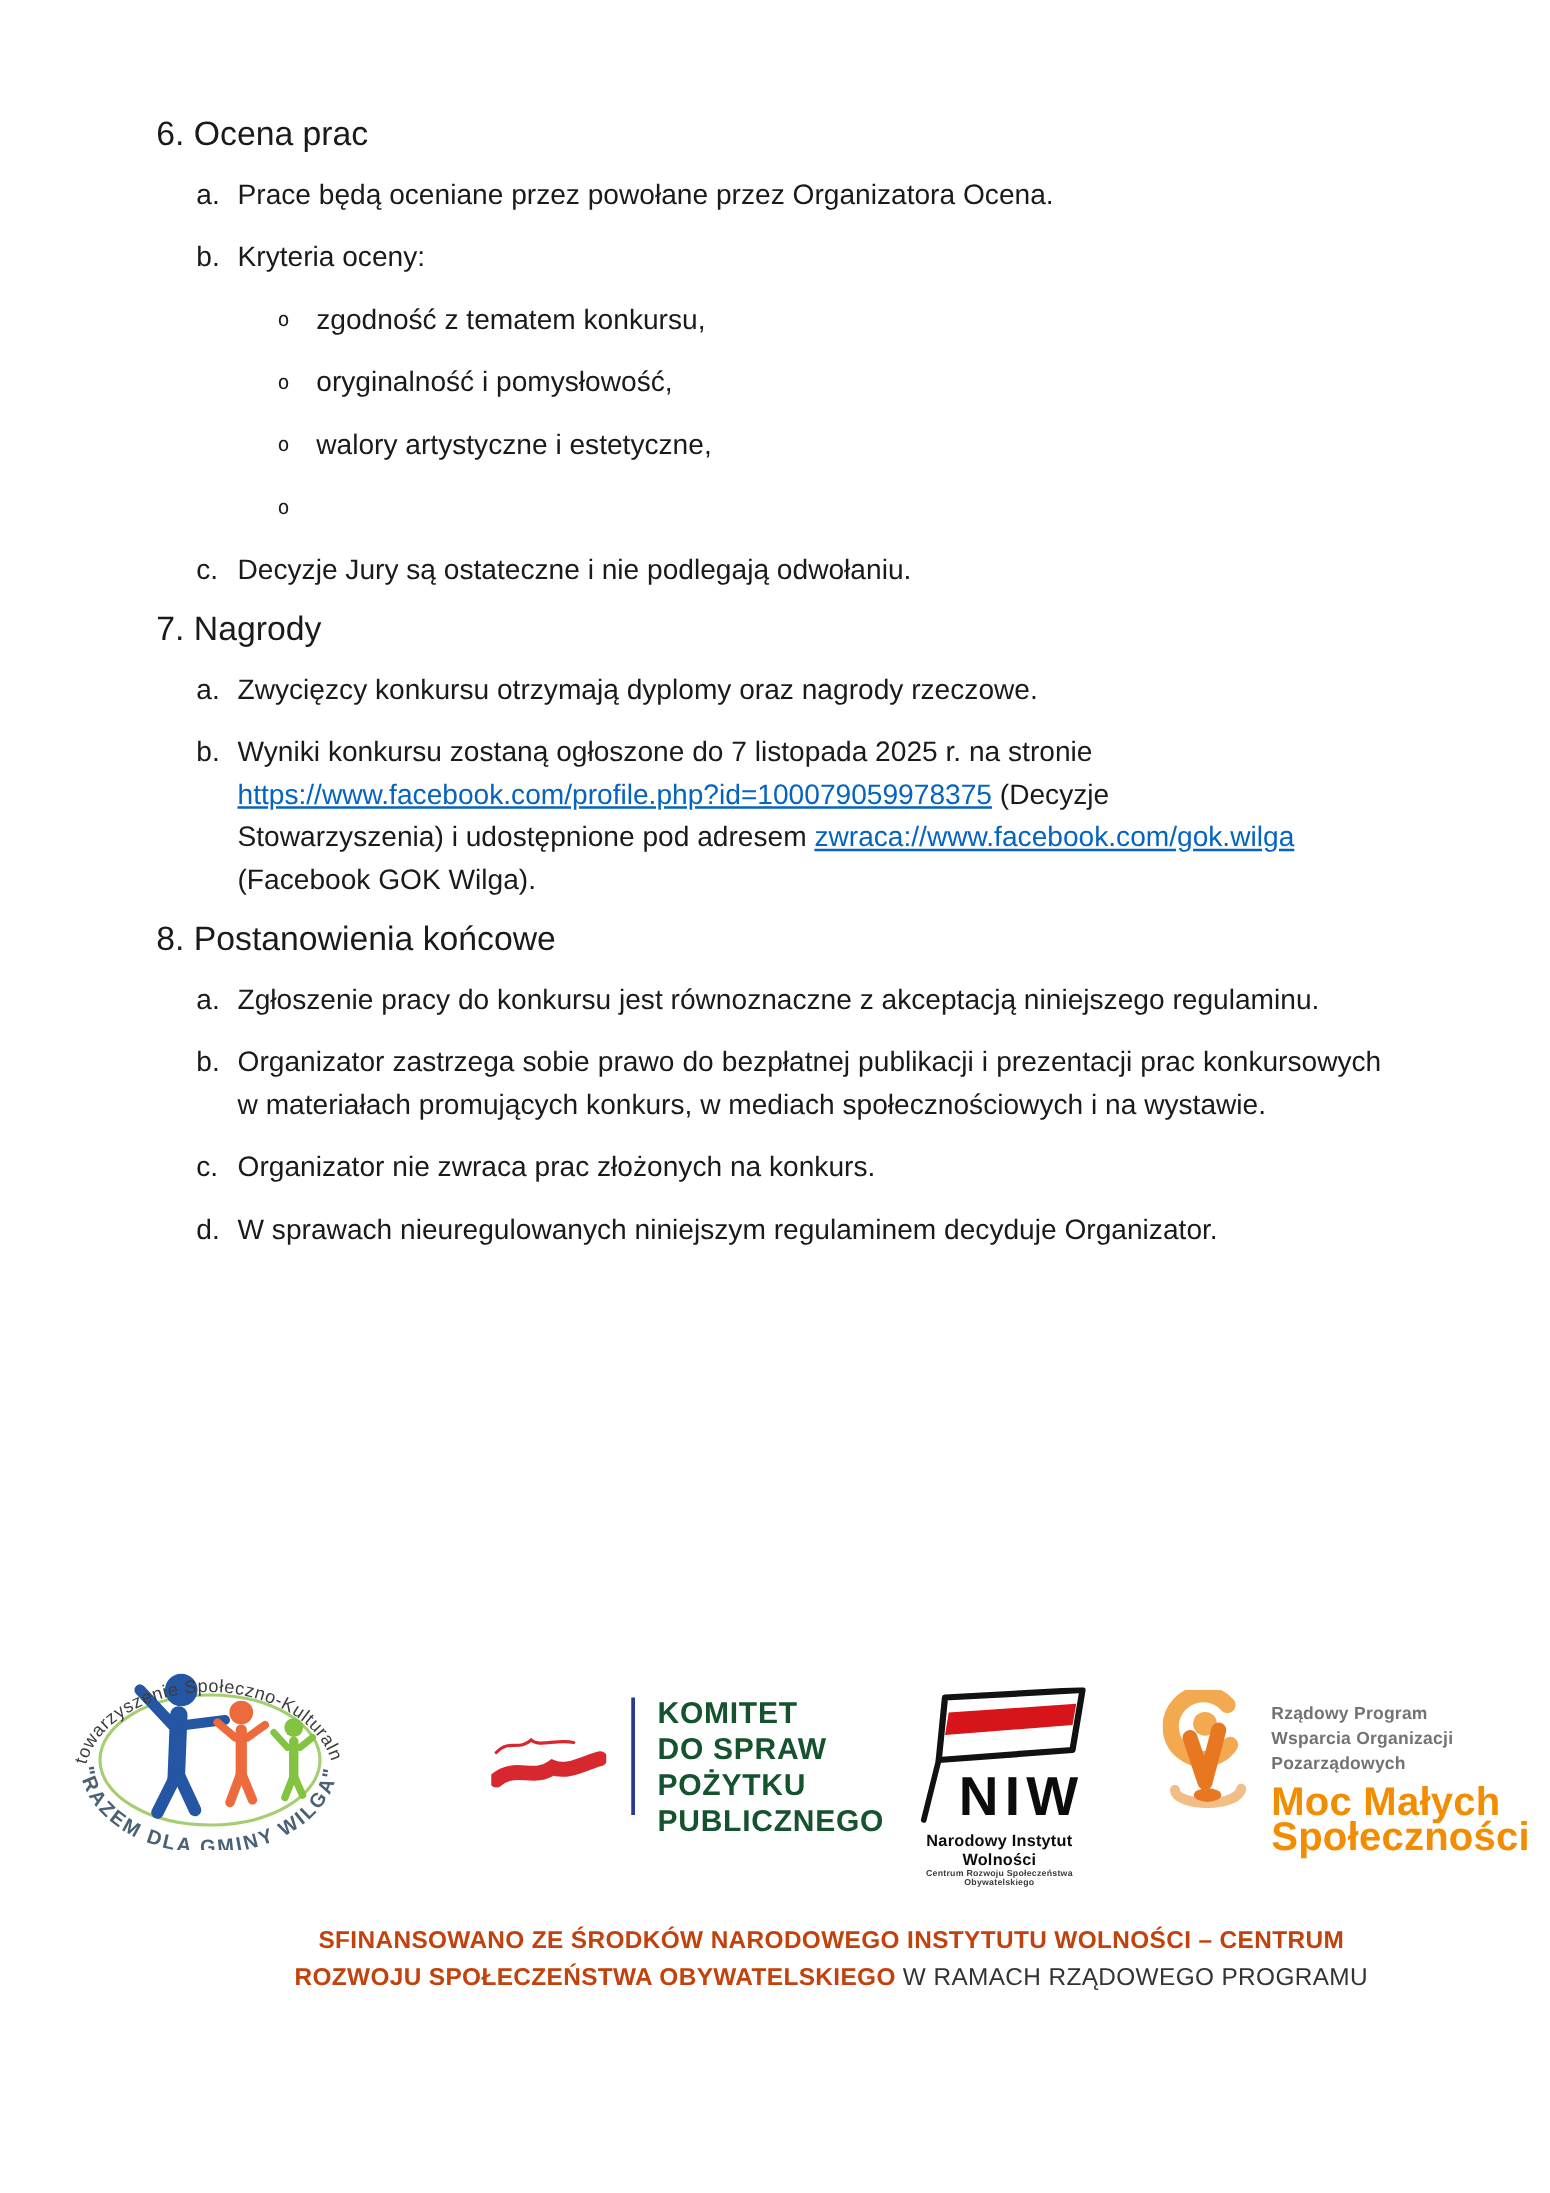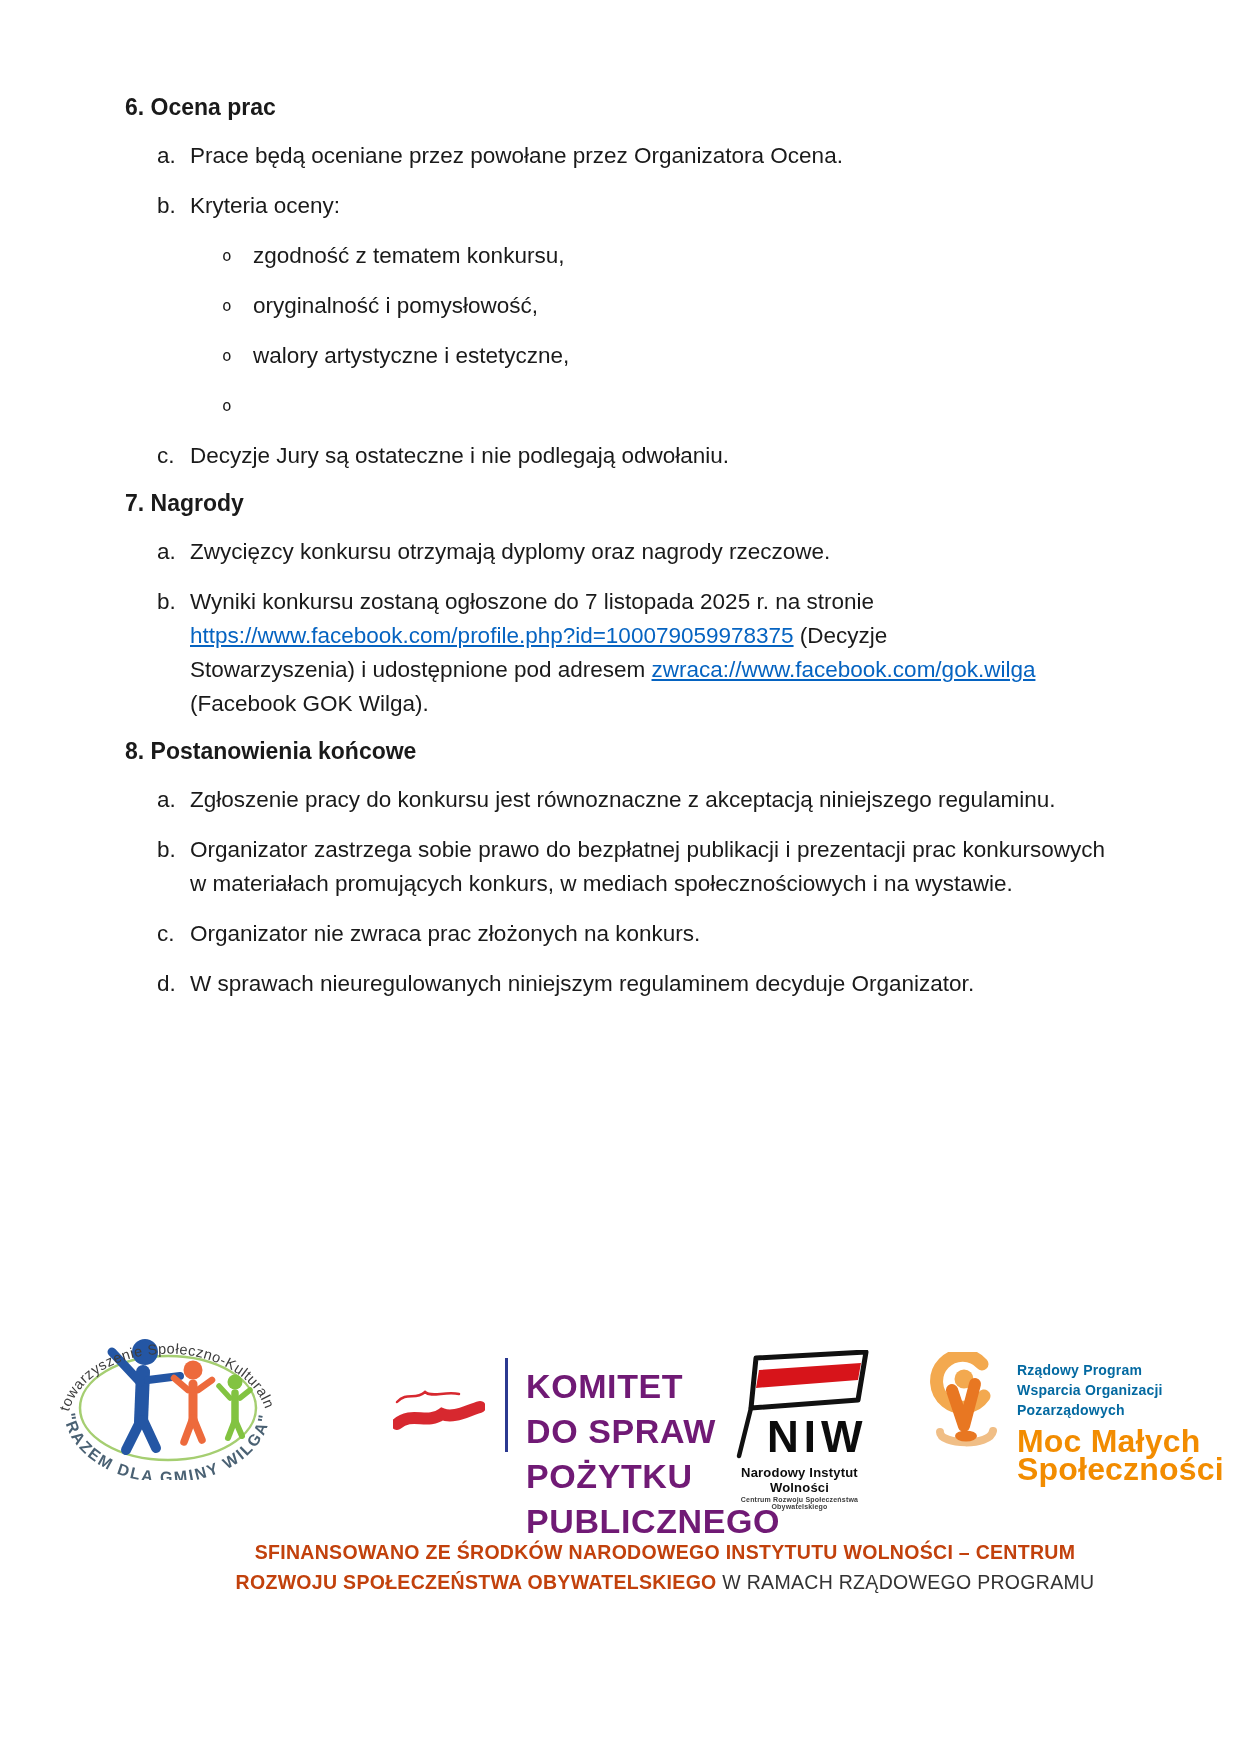--- a/index.html
+++ b/index.html
@@ -6,42 +6,42 @@
   .page{
     position:relative;
     width:1240px;height:1754px;
     margin:0 auto;
     background:#ffffff;
     font-family:"Liberation Sans", sans-serif;
     color:#1a1a1a;
     overflow:hidden;
   }
   .doc{ padding:93px 135px 0 125px; font-size:22.5px; }
-  .h{ font-size:23px; font-weight:700; line-height:28px; margin:0 0 18px 0; }
+  .h{ font-size:27px; font-weight:400; line-height:28px; margin:0 0 18px 0; }
   .li{ display:flex; line-height:34px; margin:0 0 16px 0; padding-left:32px; }
   .marker{ width:33px; flex-shrink:0; }
   .li-text{ flex:1; }
   .li-text.just{ text-align:justify; }
   .li2{ display:flex; line-height:34px; margin:0 0 16px 0; padding-left:97px; }
   .marker2{ width:31px; flex-shrink:0; font-family:"DejaVu Sans Mono", monospace; font-size:16px; }
   a.lnk{ color:#0563C1; text-decoration:underline; cursor:pointer; }
   
   .logo{ position:absolute; }
   .assoc{ left:56px; top:1328px; width:222px; height:152px; }
   .komitet{ left:393px; top:1356px; display:flex; align-items:flex-start; }
   .komitet .flag{ margin-top:28px; }
   .komitet .vline{ width:3px; height:94px; background:#2B3990; margin:2px 18px 0 20px; }
-  .komitet .kl{ font-size:34px; line-height:29px; font-weight:700; color:#701a75; letter-spacing:0.6px;margin-top:16px; }
+  .komitet .kl{ font-size:24px; line-height:29px; font-weight:700; color:#14532d; letter-spacing:0.6px; }
   .komitet .kl.b{ font-weight:800; }
   .niw{ left:712px; top:1350px; width:175px; text-align:center; }
   .niw .name{ font-size:13px; font-weight:700; color:#0c0c0c; margin-top:5px; letter-spacing:0.2px; }
   .niw .sub{ font-size:7px; font-weight:600; color:#3c3c3c; margin-top:1px; letter-spacing:0.2px; }
   .moc{ left:930px; top:1352px; display:flex; }
   .moc .mtext{ margin-left:13px; padding-top:8px; }
-  .moc .pl{ font-size:14px; line-height:20px; font-weight:700; color:#0369a1; letter-spacing:0.2px; }
+  .moc .pl{ font-size:14px; line-height:20px; font-weight:700; color:#737373; letter-spacing:0.2px; }
   .moc .big{ font-size:32px; line-height:28px; font-weight:700; color:#F28C00; margin-top:7px; letter-spacing:0.2px; }
   .fin{
     position:absolute; left:110px; right:20px; top:1537px;
     text-align:center; font-size:19.5px; line-height:30px;
     letter-spacing:0.3px; color:#333333;
   }
   .fin b{ color:#c2410c; }
 </style>
 </head>
 <body>

